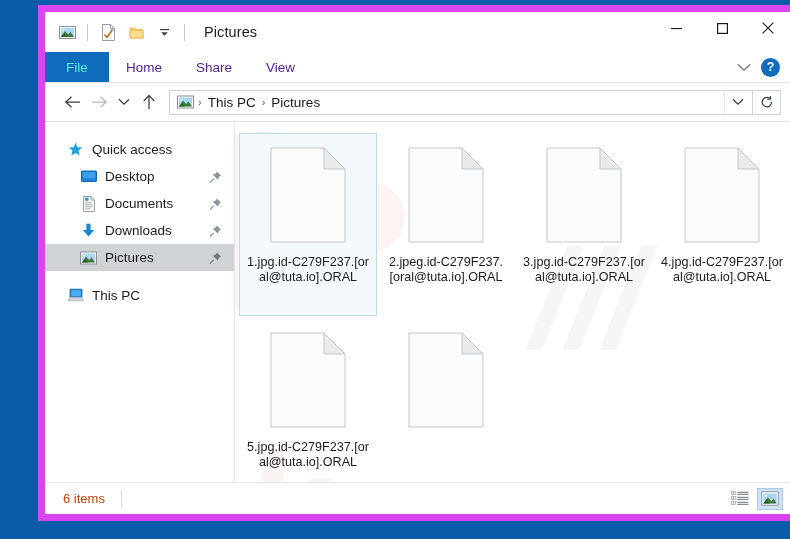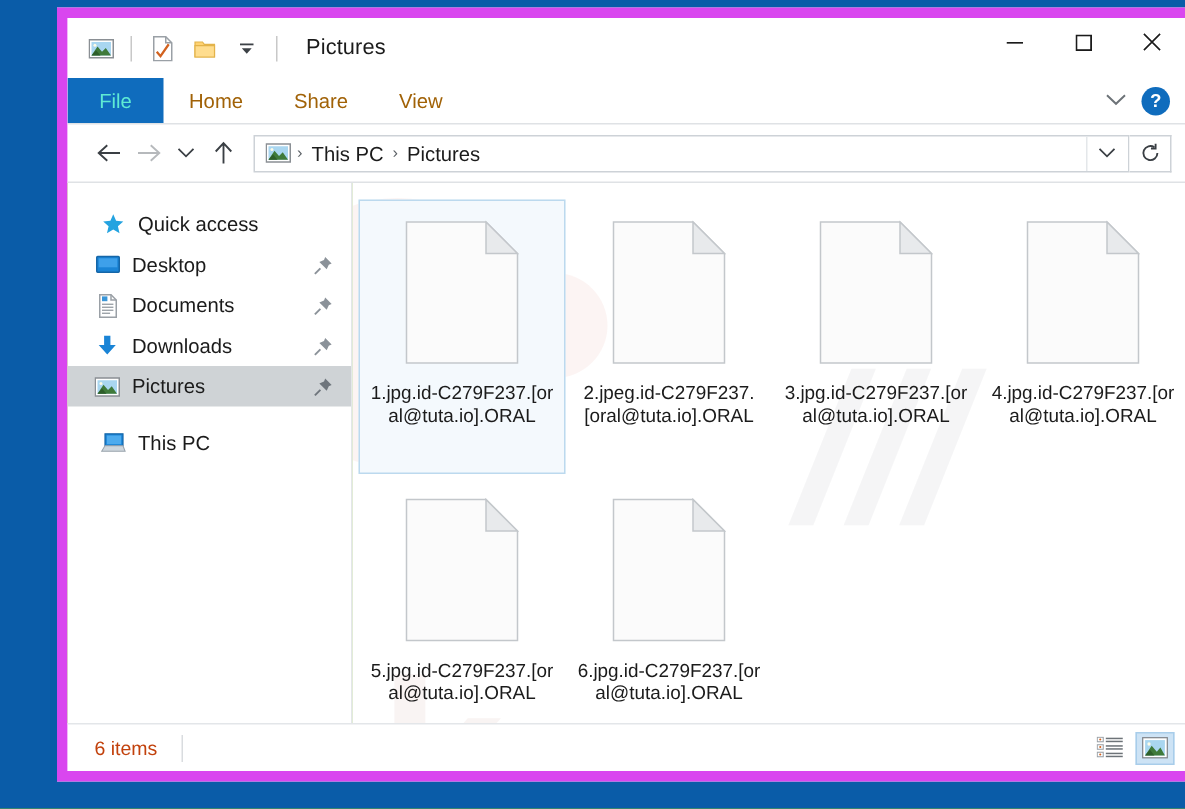--- a/index.html
+++ b/index.html
@@ -81,21 +81,21 @@
     display: flex;
     align-items: stretch;
     background: #ffffff;
     border-bottom: 1px solid #dfe2e5;
     flex: 0 0 auto;
     position: relative;
   }
   .tab {
     display: flex; align-items: center; justify-content: center;
     font-size: 13.5px;
-    color: #a16207;
+    color: #4c1d95;
     padding: 0 17px;
     min-width: 60px;
   }
   .tab.file {
     background: #0f6cbd;
     color: #5eead4;
     min-width: 64px;
   }
   .ribbon-right {
     margin-left: auto;
@@ -184,41 +184,41 @@
   .search-ph {
     font-size: 13.5px;
     color: #6b7075;
   }
 
   
   .body {
     flex: 1 1 auto;
     display: flex;
     min-height: 0;
-    background: #84cc16;
+    background: #701a75;
     position: relative;
   }
   .sidebar {
     width: 190px;
     flex: 0 0 190px;
     background: #ffffff;
     border-right: 1px solid #e3e6e9;
     padding-top: 14px;
     position: relative;
     z-index: 2;
   }
   .nav-item {
     height: 27px;
     display: flex;
     align-items: center;
     padding-left: 22px;
     gap: 8px;
     position: relative;
   }
-  .nav-item.child { padding-left: 18px; }
+  .nav-item.child { padding-left: 35px; }
   .nav-item.selected { background: #cfd3d6; }
   .nav-label {
     font-size: 13.5px;
     color: #1b1b1b;
     white-space: nowrap;
   }
   .nav-icon {
     width: 17px; height: 17px;
     display: flex; align-items: center; justify-content: center;
     flex: 0 0 17px;
@@ -630,21 +630,20 @@
             <div class="tile-name">5.jpg.id-C279F237.[oral@tuta.io].ORAL</div>
           </div>
 
           <div class="tile">
             <div class="tile-icon">
               <svg width="76" height="96" viewBox="0 0 76 96">
                 <path d="M1 1 H54 L75 22 V95 H1 Z" fill="#fbfbfb" stroke="#c3c7cb" stroke-width="1"></path>
                 <path d="M54 1 L75 22 H54 Z" fill="#e8eaec" stroke="#c3c7cb" stroke-width="1"></path>
               </svg>
             </div>
-            <div class="tile-name">6.jpg.id-C279F237.[oral@tuta.io].ORAL</div>
           </div>
 
         </div>
       </div>
     </div>
 
     <div class="statusbar">
       <span class="status-text">6 items</span>
       <span class="status-sep"></span>
       <div class="view-btns">

